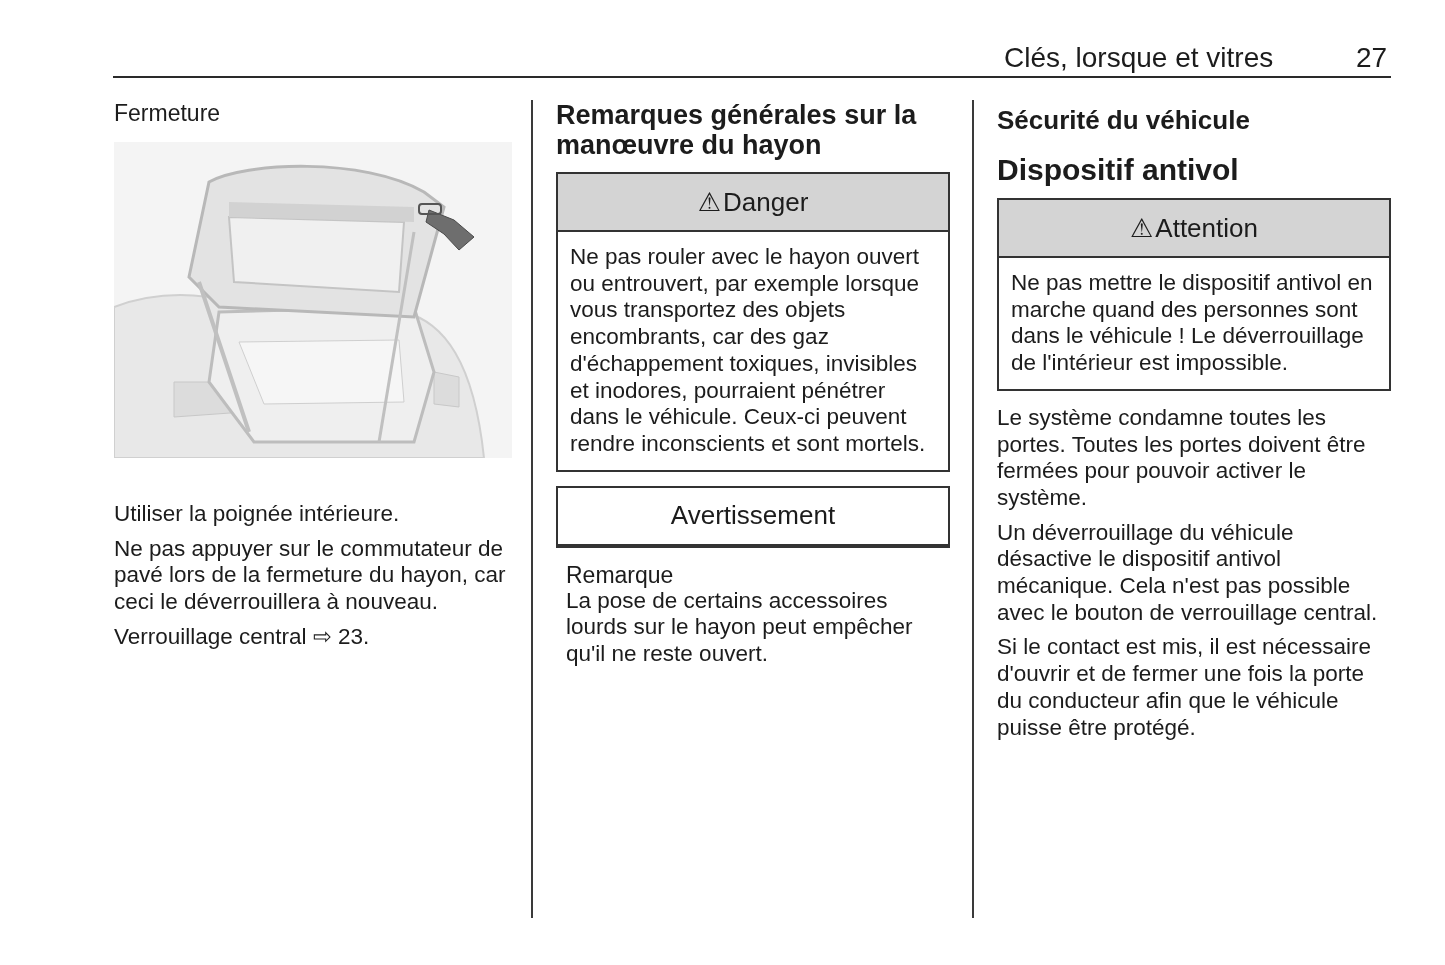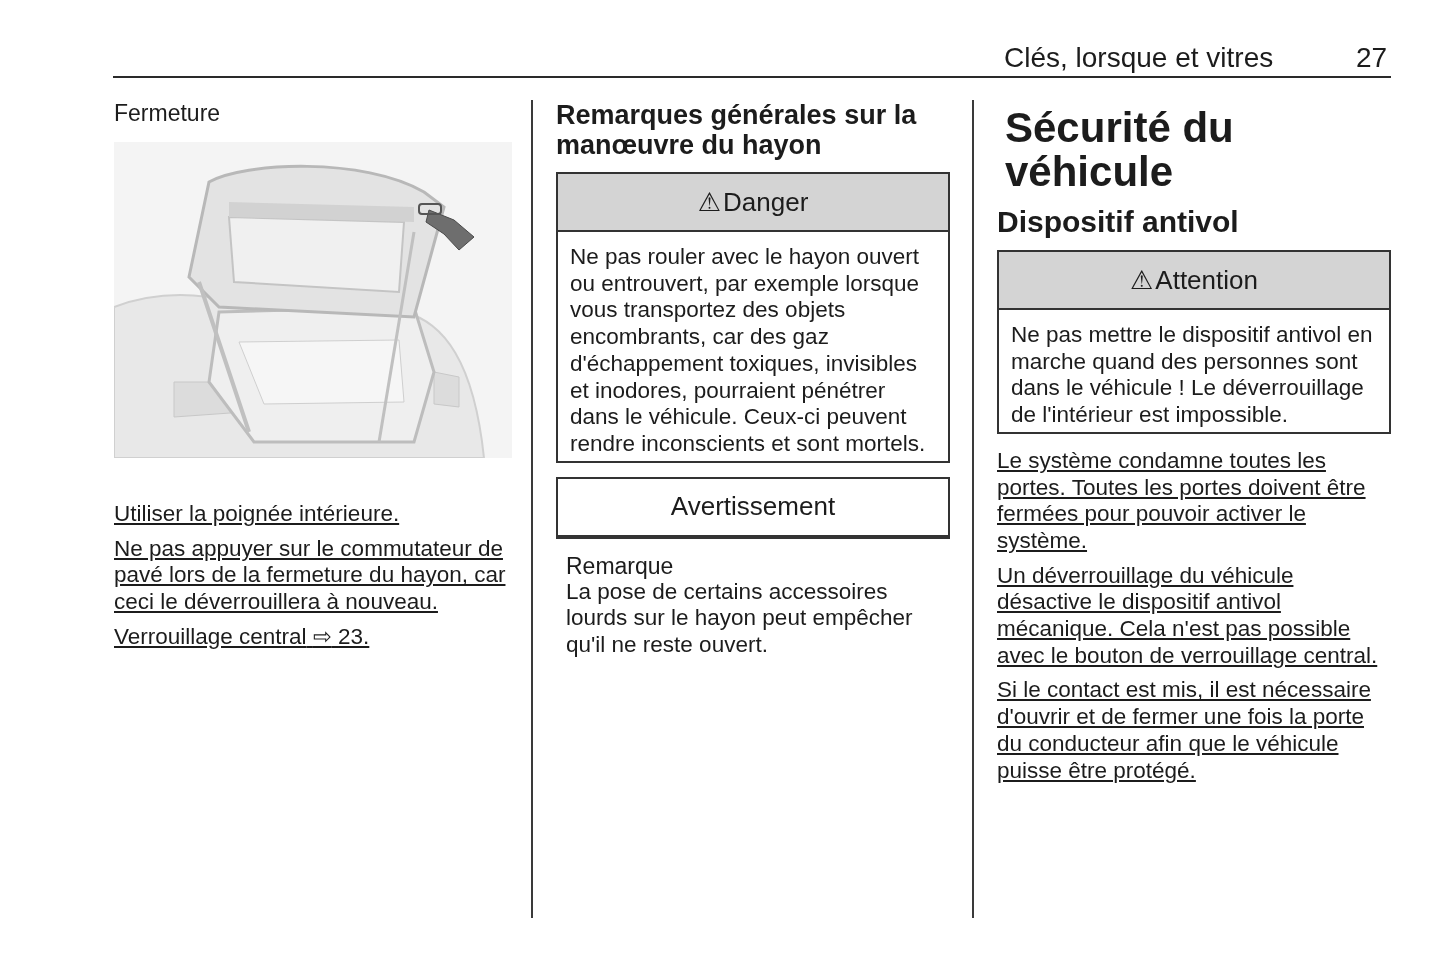--- a/index.html
+++ b/index.html
@@ -16,40 +16,40 @@
   .header-rule {
     position: absolute; left: 113px; top: 76px; width: 1278px; height: 2px; background: #2a2a2a;
   }
   .col-divider {
     position: absolute; top: 100px; width: 2px; height: 818px; background: #3a3a3a;
   }
   .col { position: absolute; top: 96px; }
   .col1 { left: 114px; width: 398px; }
   .col2 { left: 556px; width: 394px; }
   .col3 { left: 997px; width: 394px; }
-  .para { font-size: 22.5px; line-height: 26.7px; margin: 0 0 8px 0; text-decoration: underline; }
+  .para { font-size: 22.5px; line-height: 26.7px; margin: 0 0 8px 0; }
   .fermeture { position: absolute; left: 0; top: 4px; font-size: 23px; }
 
   .figure {
     position: absolute; left: 0; top: 46px; width: 398px; height: 316px; background: #f4f4f4;
   }
   .col1-text { position: absolute; left: 0; top: 405px; width: 398px; }
 
   .h-remarques { font-size: 27px; line-height: 30px; margin: 0; }
-  .h-securite { font-size: 42px; line-height: 44px; margin: 8px; }
+  .h-securite { font-size: 26px; line-height: 44px; margin: 0; }
   .h-dispositif { font-size: 30px; line-height: 36px; margin: 10px 0 10px 0; }
 
   .box { border: 2px solid #333333; margin-top: 12px; }
   .box-head {
     height: 56px; display: flex; align-items: center; justify-content: center;
     font-size: 26px; border-bottom: 2px solid #333333;
   }
   .box-head.gray { background: #d4d4d4; }
   .box-head .warn { font-size: 26px; margin-right: 2px; }
-  .box-body { padding: 12px 12px 3px 12px; font-size: 22.5px; line-height: 26.7px; }
+  .box-body { padding: 12px 12px 12px 12px; font-size: 22.5px; line-height: 26.7px; }
 
   .remark { margin: 14px 0 0 10px; }
   .remark-title { font-size: 23px; line-height: 26px; }
   .remark-body { font-size: 22.5px; line-height: 26.7px; }
 
   .col3-text { margin-top: 14px; }
   .col3-text .para { margin-bottom: 8px; }
 </style>
 </head>
 <body>

